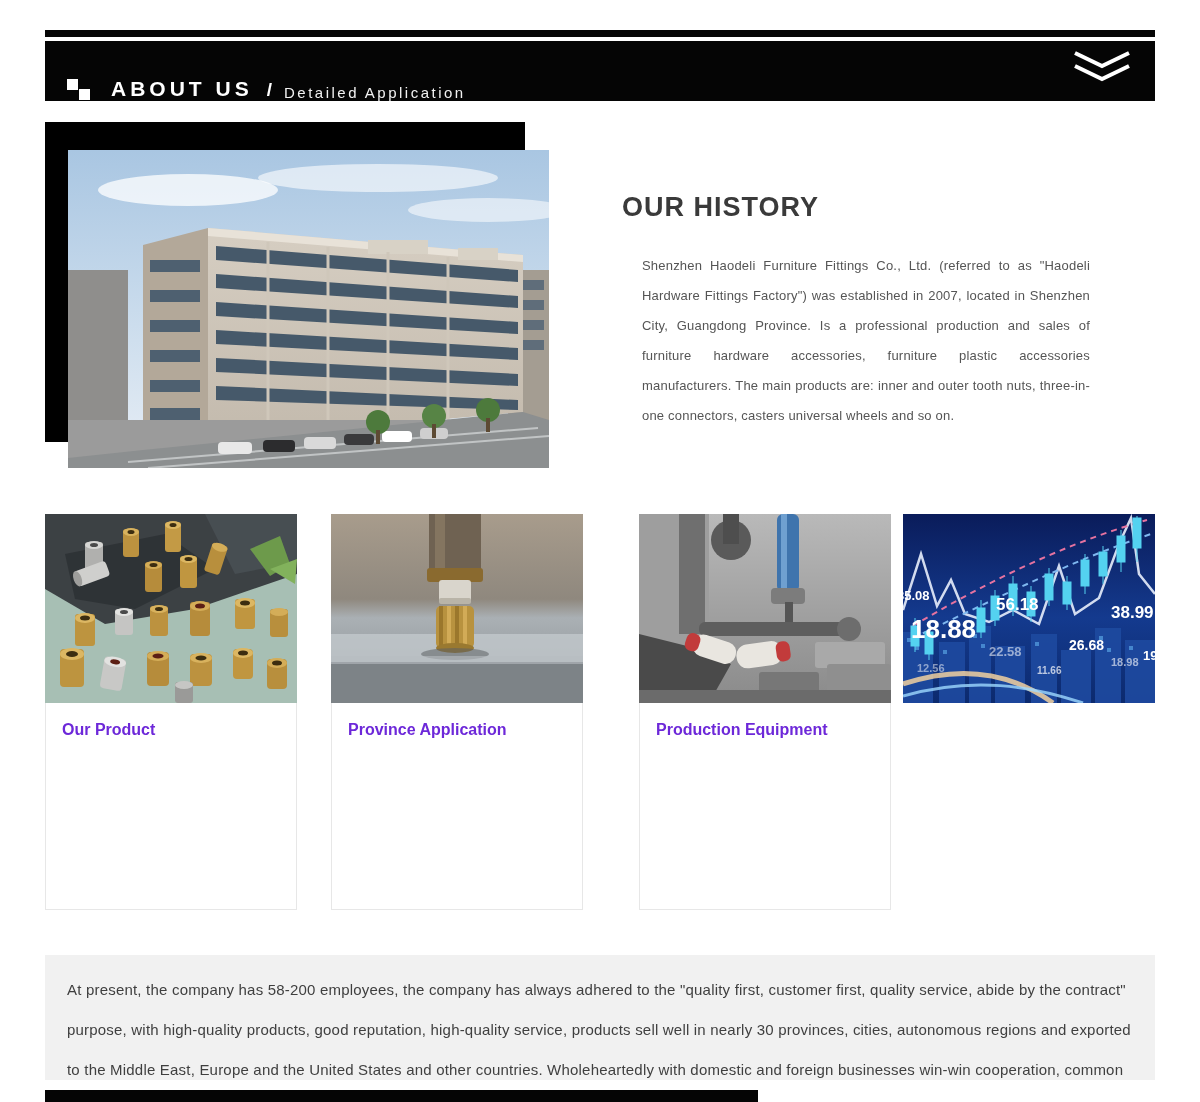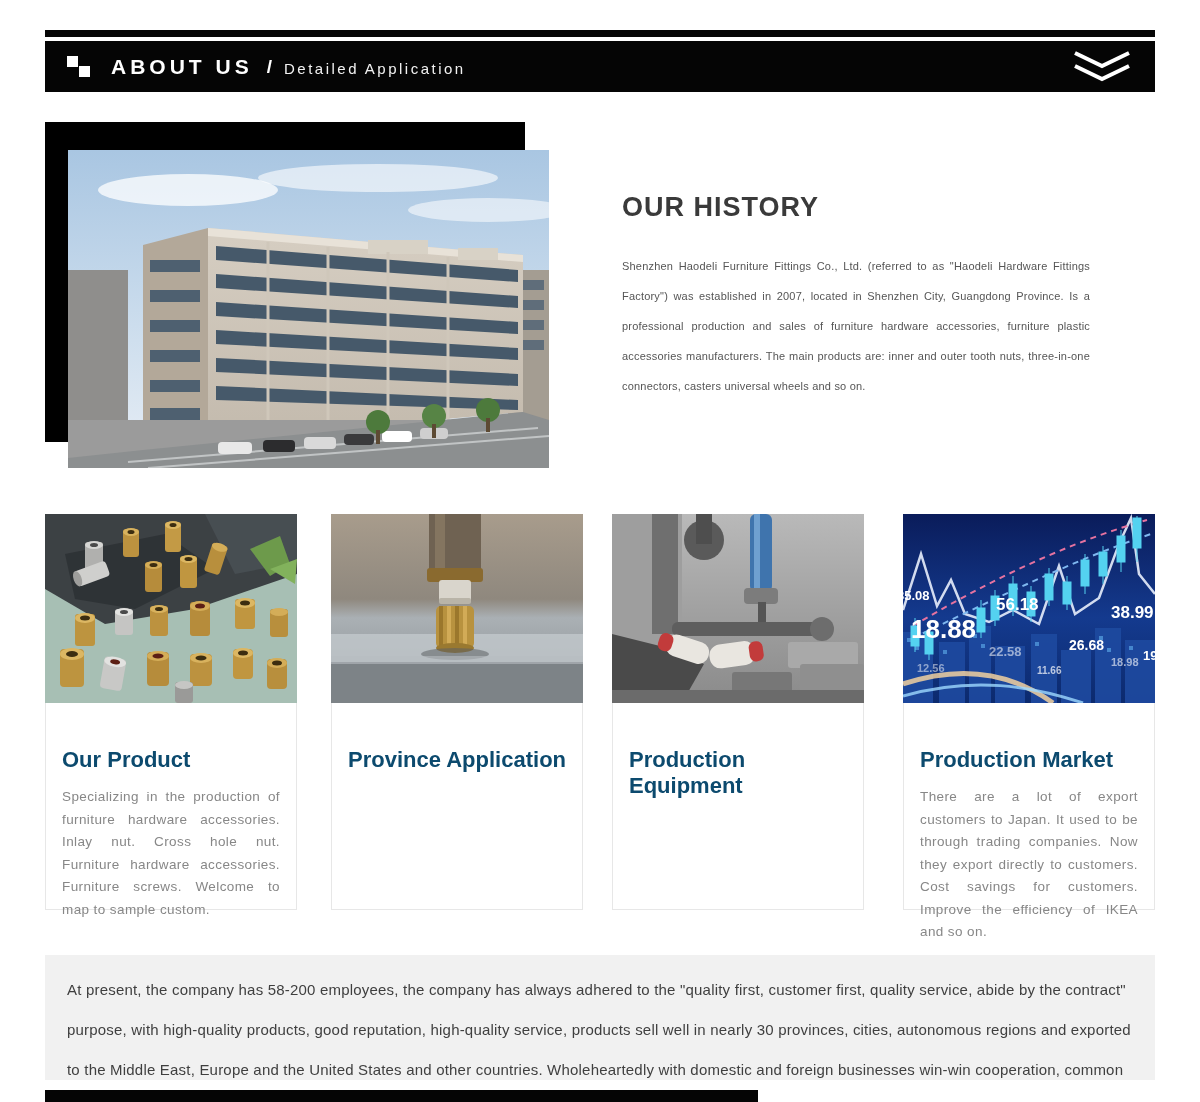--- a/index.html
+++ b/index.html
@@ -3,44 +3,44 @@
 <meta charset="utf-8">
 <style>
   * { margin:0; padding:0; box-sizing:border-box; }
   html,body { width:1200px; height:1102px; background:#ffffff;
     font-family:"Liberation Sans", sans-serif; position:relative; overflow:hidden; }
 
   .page { position:absolute; inset:0; }
 
   
   .topbar-thin { position:absolute; left:45px; top:30px; width:1110px; height:7px; background:#050505; }
-  .topbar { position:absolute; left:45px; top:41px; width:1110px; height:51px; background:#050505;
-    display:flex; align-items:center; }
+  .topbar { position:absolute; left:45px; top:41px; width:1110px; height:60px; background:#050505;
+    display:flex; align-items:flex-end; }
   .deco-squares { position:relative; width:26px; height:22px; margin-left:22px; }
   .deco-squares .sq1 { position:absolute; left:0; top:0; width:11px; height:11px; background:#fff; }
   .deco-squares .sq2 { position:absolute; left:12px; top:10px; width:11px; height:11px; background:#fff; }
   .topbar-title { color:#fff; font-size:21px; font-weight:bold; letter-spacing:4px; margin-left:18px; }
   .topbar-sep { color:#fff; font-size:19px; font-weight:bold; margin:0 12px 0 14px; }
   .topbar-sub { color:#f2f2f2; font-size:15px; letter-spacing:2.5px; padding-top:3px; }
   .topbar-chevron { position:absolute; right:22px; top:10px; width:62px; height:34px; cursor:pointer; }
 
   
   .hero-blackbox { position:absolute; left:45px; top:122px; width:480px; height:320px; background:#000; }
   .hero-photo { position:absolute; left:68px; top:150px; width:481px; height:318px; overflow:hidden; }
   .history { position:absolute; left:622px; top:192px; width:468px; }
   .history-title { font-size:27px; font-weight:800; color:#3a3a3a; letter-spacing:1px; margin-bottom:28px; }
-  .history-text { font-size:11px; color:#555; line-height:30px; text-align:justify; letter-spacing:0.2px; }
+  .history-text { font-size:13px; color:#555; line-height:30px; text-align:justify; letter-spacing:0.2px;margin-left:20px; }
 
   
   .card { position:absolute; top:514px; width:252px; }
-  .card.c0 { left:45px; } .card.c1 { left:331px; } .card.c2 { left:612px; } .card.c3 { left:903px; }
+  .card.c0 { left:45px; } .card.c1 { left:331px; } .card.c2 { left:639px; } .card.c3 { left:903px; }
   .card-img { width:252px; height:189px; display:block; }
   .card-body { width:252px; height:207px; background:#fff; border:1px solid #e7e7e7; border-top:none;
     padding:18px 16px 0 16px; }
-  .card-title { font-size:22px; font-weight:bold; color:#0c4a6e; margin-bottom:13px;margin-top:26px; }
+  .card-title { font-size:16px; font-weight:bold; color:#6d28d9; margin-bottom:13px; }
   .card-text { font-size:13.5px; color:#878787; line-height:22.5px; text-align:justify; letter-spacing:0.4px; }
 
   
   .note { position:absolute; left:45px; top:955px; width:1110px; height:125px; background:#f1f1f1;
     padding:15px 22px 0 22px; }
   .note-text { font-size:15px; color:#3f3f3f; line-height:40px; letter-spacing:0.2px; }
   .bottom-strip { position:absolute; left:45px; top:1090px; width:713px; height:12px; background:#050505; }
 
   svg text { font-family:"Liberation Sans", sans-serif; }
 </style>
@@ -252,21 +252,20 @@
             <ellipse cx="10" cy="4" rx="5" ry="2.5" fill="#3c2d10"></ellipse>
           </g>
         <g transform="translate(130,168)">
             <rect width="18" height="21" rx="3" fill="#9a9a98"></rect>
             <ellipse cx="9" cy="3" rx="9" ry="4" fill="#c6c6c4"></ellipse>
           </g>
       </g>
     </svg>
     <div class="card-body">
       <div class="card-title">Our Product</div>
-      <div class="card-text">Specializing in the production of furniture hardware accessories. Inlay nut. Cross hole nut. Furniture hardware accessories. Furniture screws. Welcome to map to sample custom.</div>
     </div>
   </div>
 
   <div class="card c1">
     <svg class="card-img" viewBox="0 0 252 189">
       <defs>
         <linearGradient id="bg2" x1="0" y1="0" x2="0" y2="1">
           <stop offset="0" stop-color="#a89c8c"></stop>
             <stop offset="0.45" stop-color="#8f887e"></stop>
           <stop offset="0.55" stop-color="#aab0b4"></stop>
@@ -415,24 +414,20 @@
         <text x="93" y="96" font-size="17">56.18</text>
         <text x="208" y="104" font-size="17">38.99</text>
         <text x="166" y="136" font-size="14">26.68</text>
         <text x="86" y="142" font-size="13" opacity="0.55">22.58</text>
         <text x="134" y="160" font-size="10" opacity="0.7">11.66</text>
         <text x="14" y="158" font-size="11" opacity="0.5">12.56</text>
         <text x="208" y="152" font-size="11" opacity="0.6">18.98</text>
         <text x="240" y="146" font-size="13">19</text>
       </g>
     </svg>
-    <div class="card-body">
-      <div class="card-title">Production Market</div>
-      <div class="card-text">There are a lot of export customers to Japan. It used to be through trading companies. Now they export directly to customers. Cost savings for customers. Improve the efficiency of IKEA and so on.</div>
-    </div>
   </div>
 
   <div class="note">
     <div class="note-text">At present, the company has 58-200 employees, the company has always adhered to the "quality first, customer first, quality service, abide by the contract" purpose, with high-quality products, good reputation, high-quality service, products sell well in nearly 30 provinces, cities, autonomous regions and exported to the Middle East, Europe and the United States and other countries. Wholeheartedly with domestic and foreign businesses win-win cooperation, common development, create brilliant!</div>
   </div>
 
   <div class="bottom-strip"></div>
 
 </div>
 

